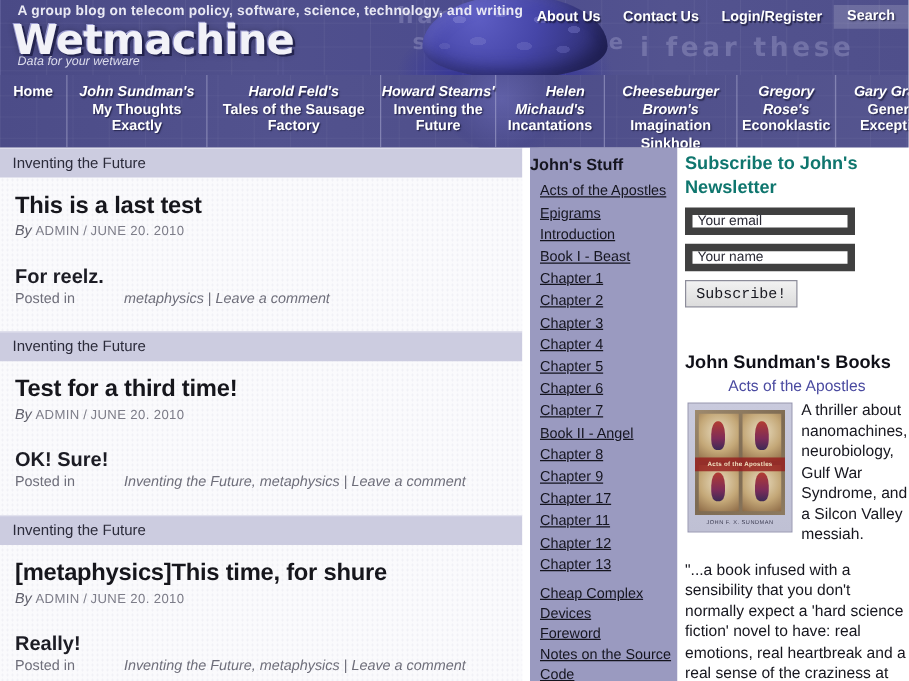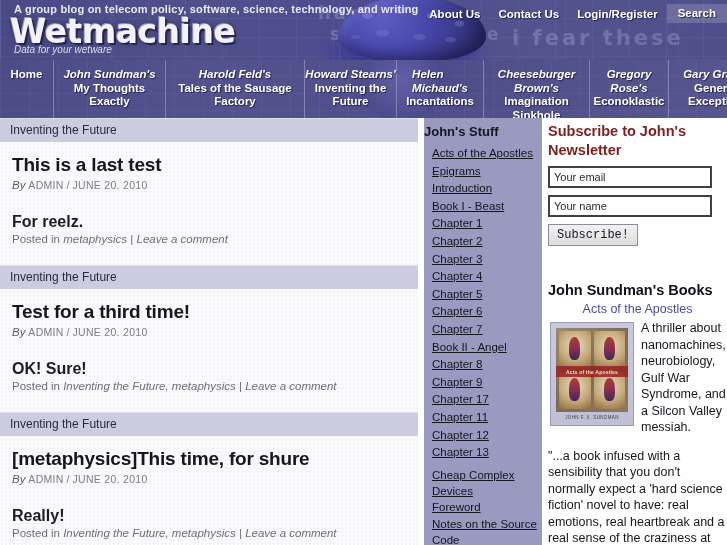--- a/index.html
+++ b/index.html
@@ -173,21 +173,21 @@
     margin: 12px 0 3px 0; letter-spacing: -.2px;
   }
   .post .byline {
     font-size: 10.5px; color: #7c7c88; margin-bottom: 22px;
   }
   .post .byline .by { font-style: italic; font-size: 11.5px; color: #5c5c68; }
   .post .byline .auth,
   .post .byline .date { letter-spacing: .3px; }
   .post .excerpt { font-size: 16px; color: #1c1c24; font-weight: bold; margin-bottom: 2px; }
   .post .footer-meta { font-size: 11.5px; color: #6e6e7a; padding-bottom: 20px; }
-  .post .footer-meta i { font-style: italic; }
+  .post .footer-meta i { font-style: italic; margin-left: 36px; }
   .post .footer-meta a { color: #6e6e7a; text-decoration: none; font-style: italic; }
 
   
   #gap { width: 6px; flex: 0 0 6px; background: #ffffff; }
 
   
   #johns {
     width: 118px; flex: 0 0 118px;
     background: #9a9ac0;
     padding: 4px 0 0 0;
@@ -209,27 +209,27 @@
   #johns .spacer { height: 5px; }
 
   
   #right {
     width: 185px; flex: 1 1 auto;
     background: #ffffff;
     padding: 4px 0 0 6px;
     overflow: hidden;
   }
   #right h3 {
-    font-size: 14.5px; font-weight: bold; color: #7f1d1d;
+    font-size: 14.5px; font-weight: bold; color: #0f766e;
     line-height: 19px; margin-bottom: 6px;
   }
   #right input[type=text] {
     display: block;
-    width: 164px; height: 22px;
-    border: 2px solid #404040;
+    width: 136px; height: 22px;
+    border: 6px solid #404040;
     background: #ffffff;
     font-family: "Liberation Sans", sans-serif;
     font-size: 11px; color: #2a2a35;
     padding: 0 4px; margin-bottom: 7px;
   }
   #right button {
     font-family: Liberation Mono, monospace;
     font-size: 12px; color: #17171f;
     background: linear-gradient(180deg,#f2f2f2 0%, #dcdcdc 100%);
     border: 1px solid #8d8d9a;
@@ -330,21 +330,21 @@
     <span class="who">Harold Feld's</span>
     <span class="what" style="white-space:pre-line">Tales of the Sausage
 Factory</span>
   </a>
   <a href="#" class="navitem" style="width:92px">
     <span class="who">Howard Stearns'</span>
     <span class="what" style="white-space:pre-line">Inventing the
 Future</span>
   </a>
   <a href="#" class="navitem" style="width:87px">
-    <span class="who" style="white-space:pre-line;text-align:left">Helen
+    <span class="who" style="white-space:pre-line;text-align:right">Helen
 Michaud's</span>
     <span class="what" style="white-space:pre-line">Incantations</span>
   </a>
   <a href="#" class="navitem" style="width:106px">
     <span class="who" style="white-space:pre-line;text-align:center">Cheeseburger
 Brown's</span>
     <span class="what" style="white-space:pre-line">Imagination
 Sinkhole</span>
   </a>
   <a href="#" class="navitem" style="width:79px">

